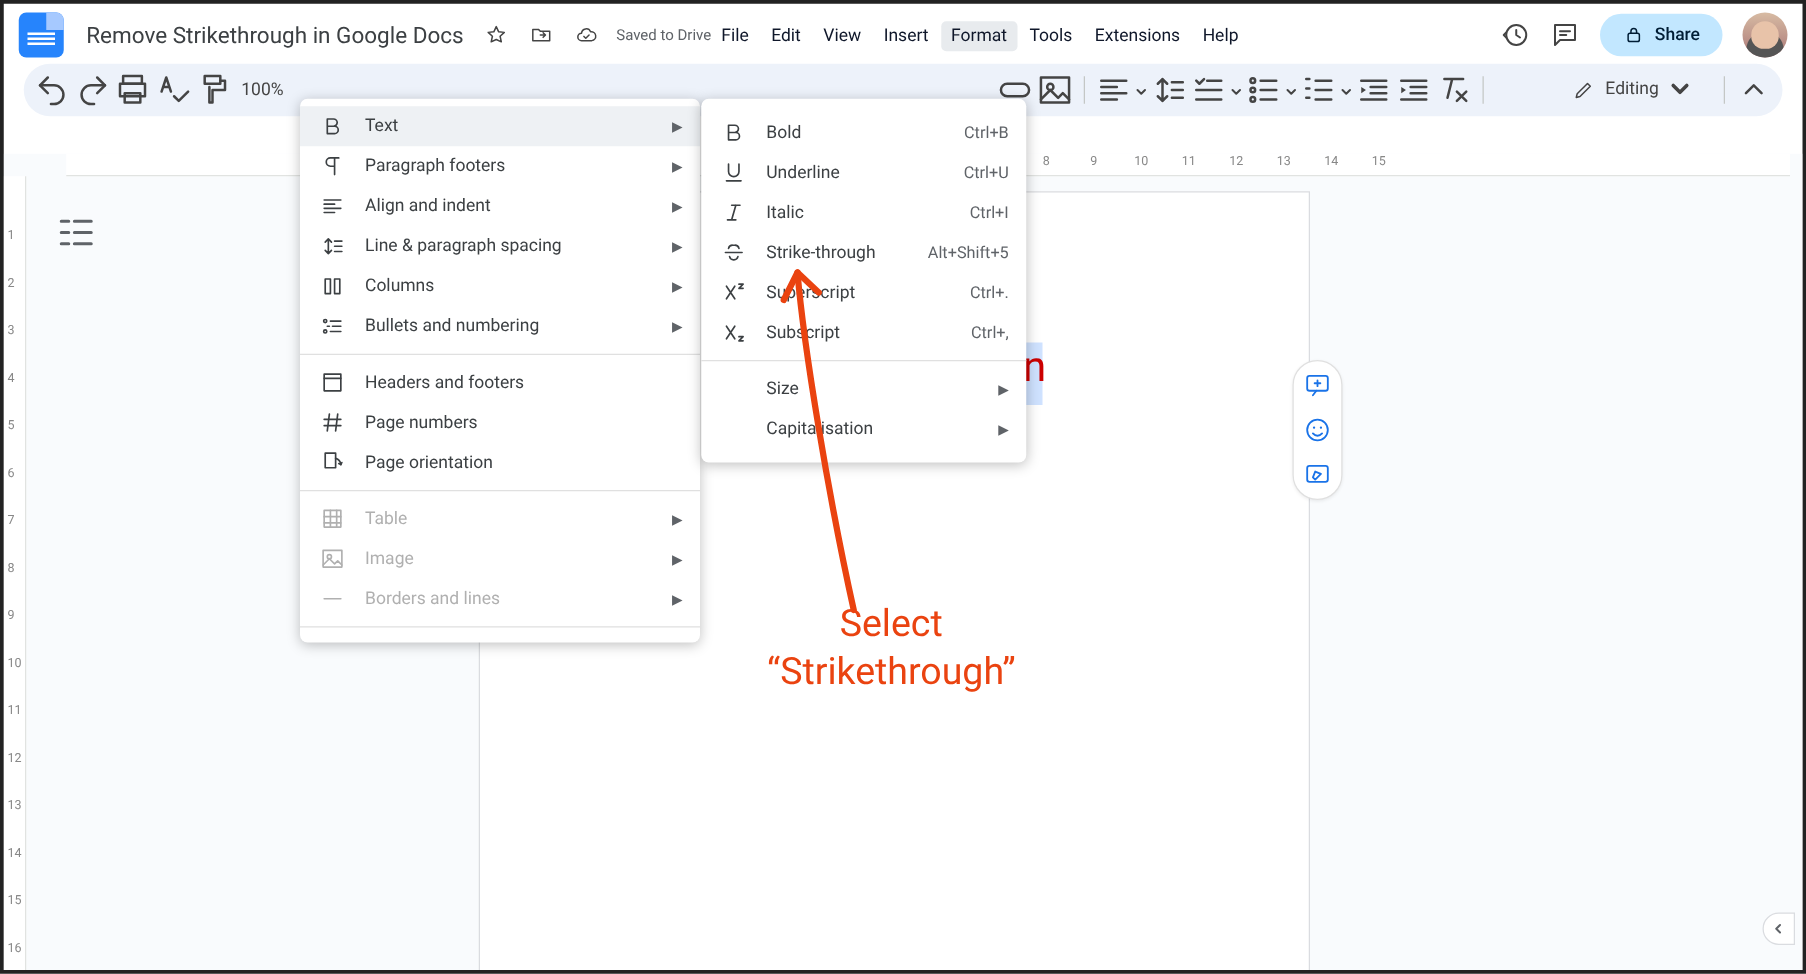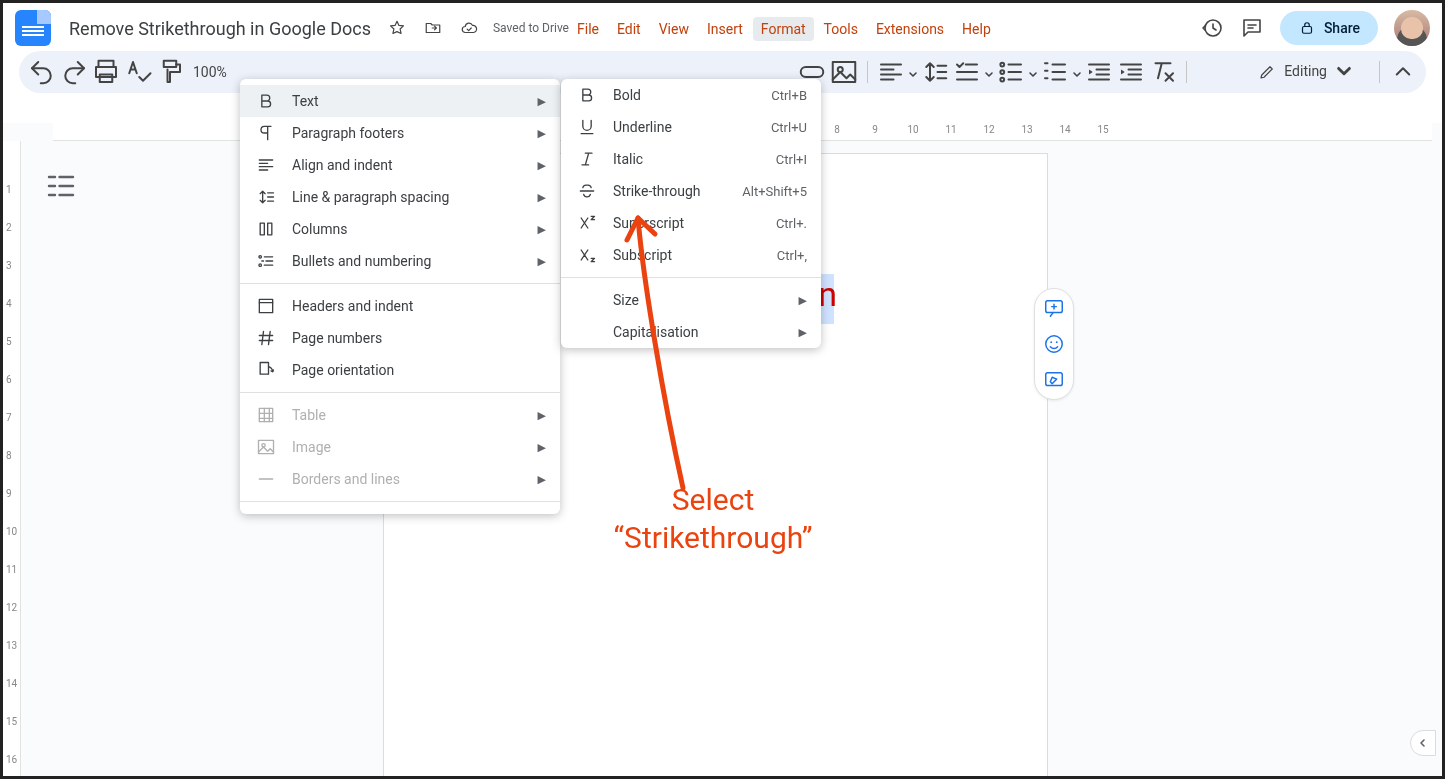--- a/index.html
+++ b/index.html
@@ -7,21 +7,21 @@
 .topbar { display: flex; align-items: center; padding: 6px 12px 0 12px; height: 44px; }
 .logo { width: 36px; height: 36px; background: #2684fc; border-radius: 6px; position: relative; margin-right: 14px; }
 .logo::before { content:""; position:absolute; top:0; right:0; width:14px; height:14px; background:#a6c9ff; border-radius:0 6px 0 0; }
 .logo .lines { position:absolute; left:7px; top:16px; width:22px; height:2px; background:#fff; box-shadow:0 4px 0 #fff, 0 8px 0 #fff; }
 .title-block { display:flex; flex-direction:row; flex:0 0 auto; }
 .title-row { display:flex; align-items:center; gap:10px; }
 .doc-title { font-size:18px; color:#3c4043; padding:2px 4px; }
 .title-icons { display:flex; align-items:center; gap:12px; color:#5f6368; }
 .title-icons svg { width:18px; height:18px; }
 .saved { font-size:12px; color:#5f6368; }
-.menubar { display:flex; gap:2px; font-size:14px; color:#c2410c; margin-top:2px; }
+.menubar { display:flex; gap:2px; font-size:14px; color:#0f172a; margin-top:2px; }
 .menubar span { padding:4px 8px; border-radius:4px; cursor:pointer; }
 .menubar span.active { background:#e8ebee; }
 .top-right { margin-left:auto; display:flex; align-items:center; gap:16px; }
 .icon-btn { width:24px; height:24px; display:flex; align-items:center; justify-content:center; color:#444; }
 .share-btn { display:flex; align-items:center; gap:8px; background:#c2e7ff; padding:8px 18px; border-radius:22px; color:#001d35; font-weight:500; font-size:14px; }
 .avatar { width:36px; height:36px; border-radius:50%; background:linear-gradient(#d7bba3,#a77); display:flex; align-items:center; justify-content:center; overflow:hidden; }
 .avatar::after { content:""; width:22px; height:22px; background:#e8c3a9; border-radius:50% 50% 45% 45%; box-shadow:0 12px 0 4px #555; }
 
 .toolbar { display:flex; align-items:center; gap:2px; margin:4px 16px 0 16px; padding:4px 8px; background:#edf2fa; border-radius:24px; height:42px; color:#444; font-size:14px; }
 .tool-sep { width:1px; height:22px; background:#c4c7c5; margin:0 6px; }
@@ -51,21 +51,21 @@
 .menu1 .row { display:flex; align-items:center; height:32px; padding:0 14px 0 16px; gap:16px; position:relative; }
 .menu1 .row.hl { background:#eef1f4; }
 .menu1 .ico { width:20px; display:flex; align-items:center; justify-content:center; color:#3c4043; }
 .menu1 .lab { flex:1; }
 .menu1 .arrow { color:#5f6368; font-size:11px; }
 .menu1 .sep { height:1px; background:#e0e0e0; margin:6px 0; }
 .menu1 .row.disabled { color:#b0b0b0; }
 .menu1 .row.disabled .ico { color:#b0b0b0; }
 .menu1 .sc { color:#5f6368; font-size:13px; }
 
-.menu2 { position:absolute; left:558px; top:76px; width:260px; background:#fff; border-radius:6px; box-shadow:0 2px 10px rgba(0,0,0,.25); padding:0 0; font-size:14px; color:#3c4043; z-index:11; }
+.menu2 { position:absolute; left:558px; top:76px; width:260px; background:#fff; border-radius:6px; box-shadow:0 2px 10px rgba(0,0,0,.25); padding:11px 0; font-size:14px; color:#3c4043; z-index:11; }
 .menu2 .row { display:flex; align-items:center; height:32px; padding:0 14px 0 16px; gap:16px; }
 .menu2 .ico { width:20px; display:flex; align-items:center; justify-content:center; color:#3c4043; }
 .menu2 .lab { flex:1; }
 .menu2 .sc { color:#5f6368; font-size:13px; }
 .menu2 .arrow { color:#5f6368; font-size:11px; }
 .menu2 .sep { height:1px; background:#e0e0e0; margin:6px 0; }
 
 .annotation-arrow { position:absolute; z-index:20; pointer-events:none; }
 .annotation-text { position:absolute; z-index:20; font-family:"Comic Sans MS","Segoe Script",cursive; color:#ea4310; font-size:30px; line-height:1.25; text-align:center; pointer-events:none; }
 
@@ -398,21 +398,21 @@
       <span class="arrow">▶</span>
     </div>
     <div class="sep"></div>
     <div class="row">
       <span class="ico">
         <svg viewBox="0 0 24 24">
           <rect x="4" y="4" width="16" height="16"></rect>
           <path d="M4 8h16"></path>
         </svg>
       </span>
-      <span class="lab">Headers and indent</span>
+      <span class="lab">Headers and footers</span>
     </div>
     <div class="row">
       <span class="ico">
         <svg viewBox="0 0 24 24">
           <path d="M9 4l-2 16M17 4l-2 16M4 9h16M4 15h16"></path>
         </svg>
       </span>
       <span class="lab">Page numbers</span>
     </div>
     <div class="row">

